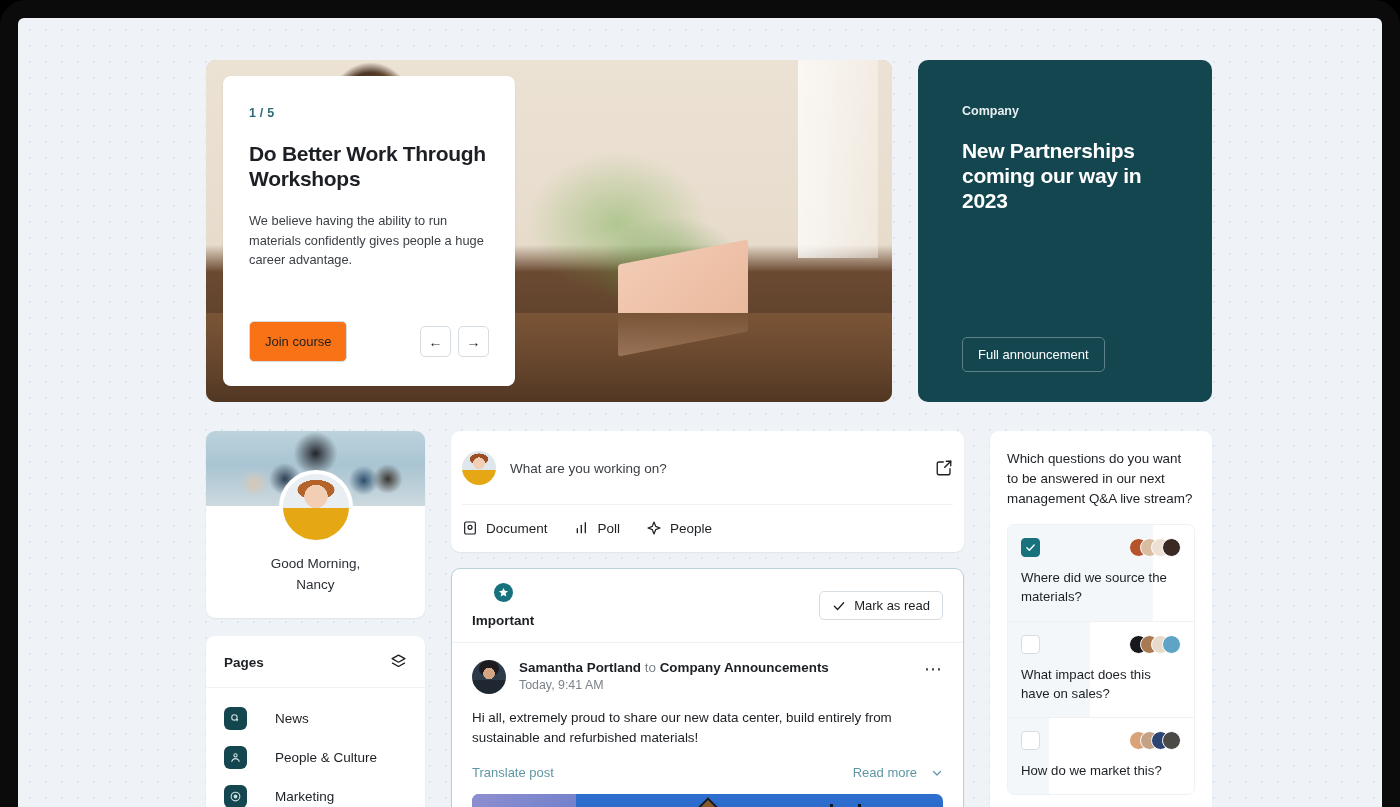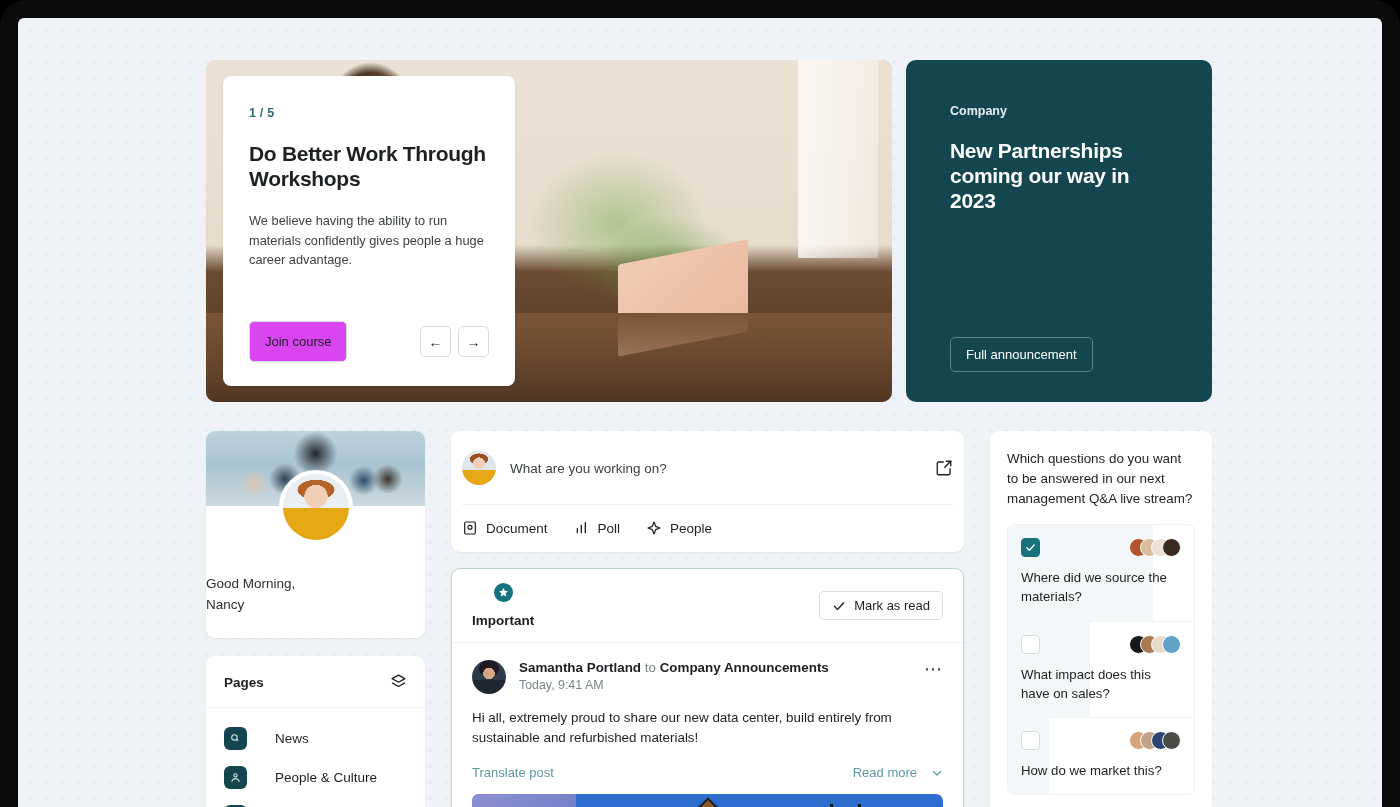--- a/index.html
+++ b/index.html
@@ -29,21 +29,21 @@
     background-position: 4px 4px;
   }
 
   .page {
     position: absolute;
     left: 0; top: 0; right: 0; bottom: 0;
     padding: 42px 170px 0 188px;
   }
 
   
-  .hero-row { display: flex; gap: 14px; height: 342px; }
+  .hero-row { display: flex; gap: 26px; height: 342px; }
 
   .hero {
     position: relative;
     flex: 0 0 686px;
     border-radius: 10px;
     overflow: hidden;
     background: linear-gradient(160deg, #cdb79b 0%, #c6ae92 100%);
   }
   .hero-photo {
     position: absolute; inset: 0;
@@ -82,21 +82,21 @@
     margin-top: 22px; font-size: 21px; line-height: 1.17;
     font-weight: 700; color: #1c1f23; letter-spacing: -.3px;
   }
   .hero-body {
     margin-top: 20px; font-size: 12.8px; line-height: 1.52; color: #3a3f45;
   }
   .hero-actions {
     margin-top: auto; display: flex; align-items: center; justify-content: space-between;
   }
   .btn-outline {
-    border: 1px solid #d5dde3; background: #d946ef; border-radius: 5px;
+    border: 1px solid #d5dde3; background: #f97316; border-radius: 5px;
     padding: 12px 15px; font-size: 13px; color: #1c1f23; cursor: pointer;
     font-family: inherit;
   }
   .nav-btns { display: flex; gap: 7px; }
   .nav-btn {
     width: 31px; height: 31px; border: 1px solid #d5dde3; background: #fff;
     border-radius: 5px; display: flex; align-items: center; justify-content: center;
     font-size: 14px; color: #1c1f23; cursor: pointer; font-family: inherit;
   }
 
@@ -144,21 +144,21 @@
   .profile-avatar {
     position: absolute; left: 50%; bottom: -38px; transform: translateX(-50%);
     width: 74px; height: 74px; border-radius: 50%;
     border: 4px solid #fff; overflow: hidden;
     background:
       radial-gradient(circle 16px at 50% 34%, #f2ceb4 0 72%, transparent 74%),
       radial-gradient(ellipse 26px 14px at 50% 24%, #b4632b 0 70%, transparent 72%),
       linear-gradient(to bottom, #e8eef2 0 52%, #e5a713 52% 100%);
   }
   .greeting {
-    margin-top: 68px; text-align: left;
+    margin-top: 48px; text-align: center;
     font-size: 13.5px; color: #2b3036; line-height: 1.55;
   }
 
   
   .pages { margin-top: 18px; overflow: hidden; }
   .pages-head {
     display: flex; align-items: flex-end; justify-content: space-between;
     padding: 17px 18px; border-bottom: 1px solid #eef2f5;
   }
   .pages-title { font-size: 13.5px; font-weight: 700; color: #1c1f23; }

